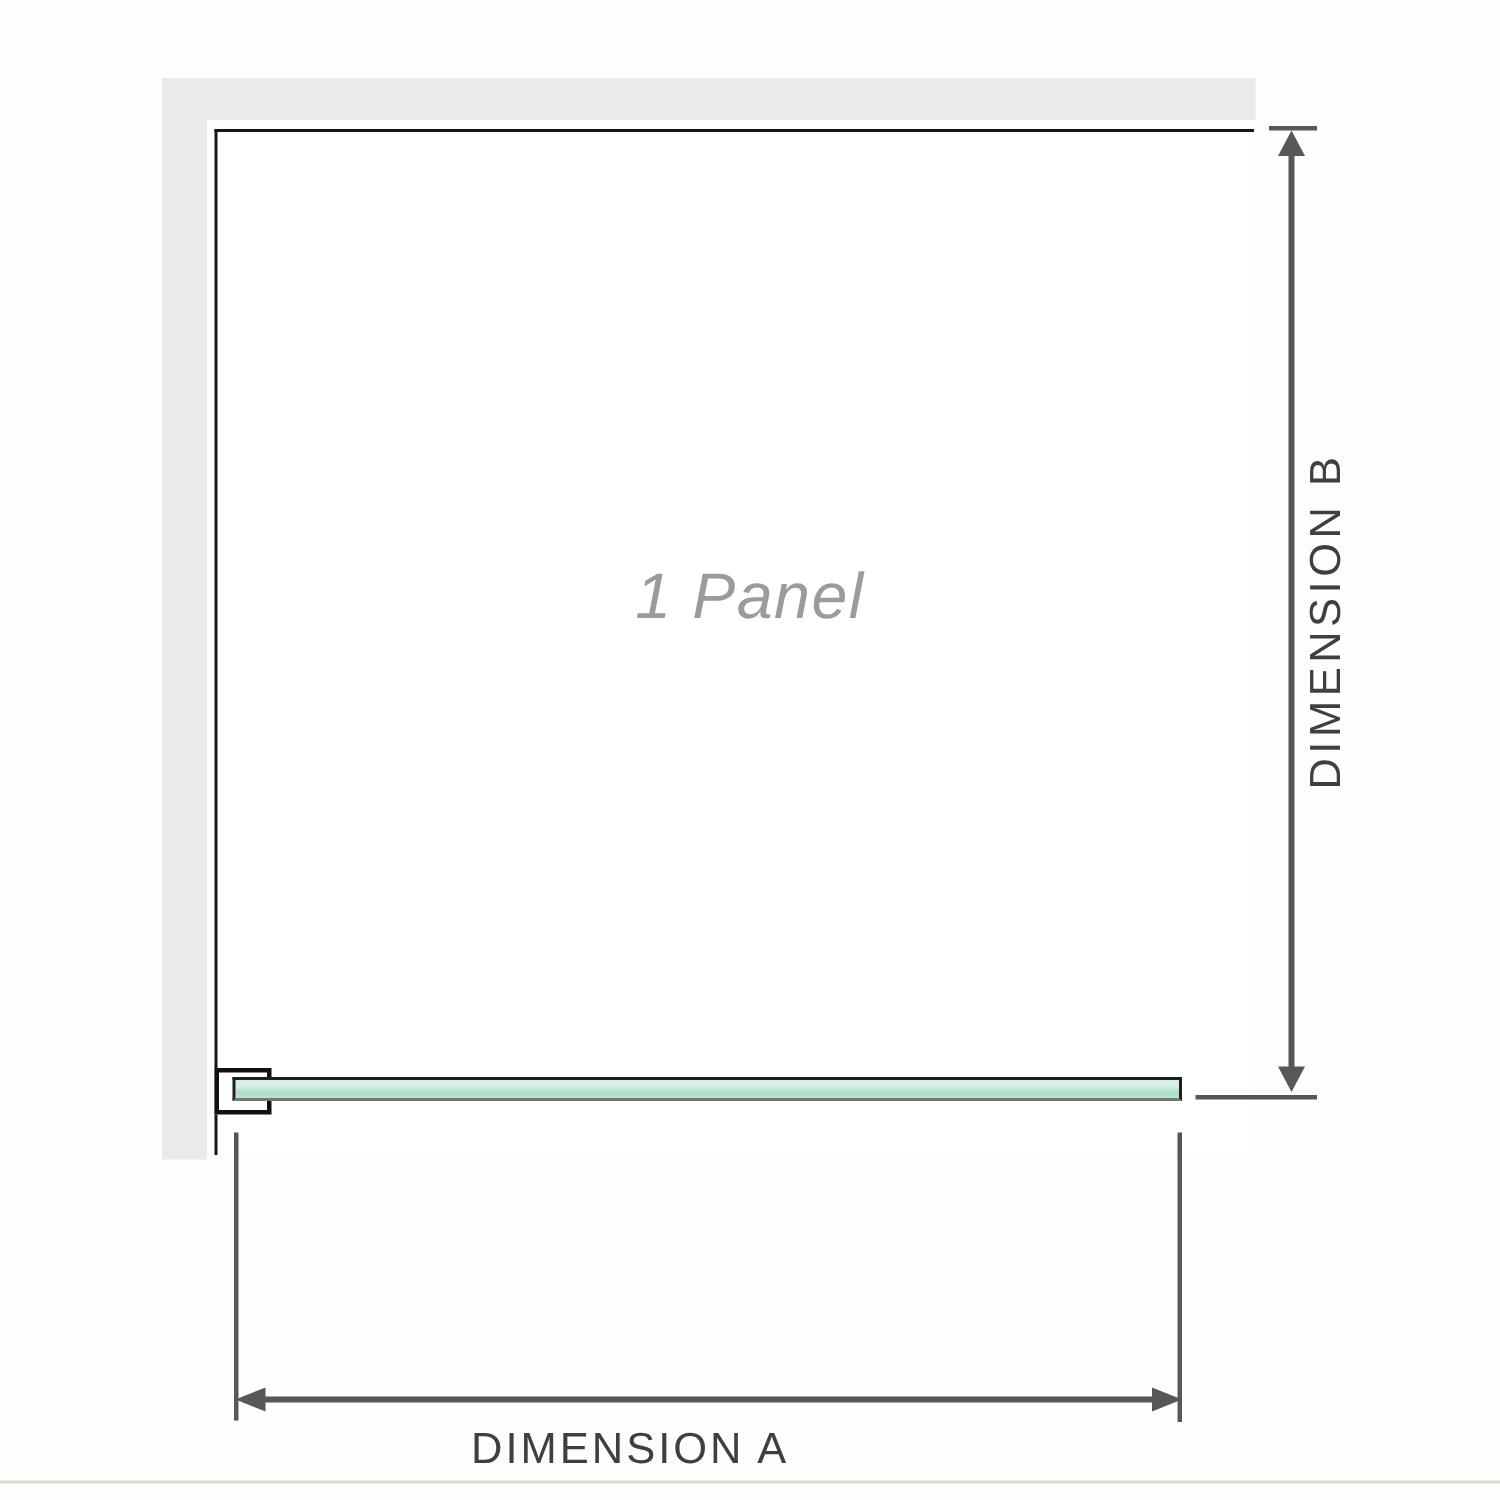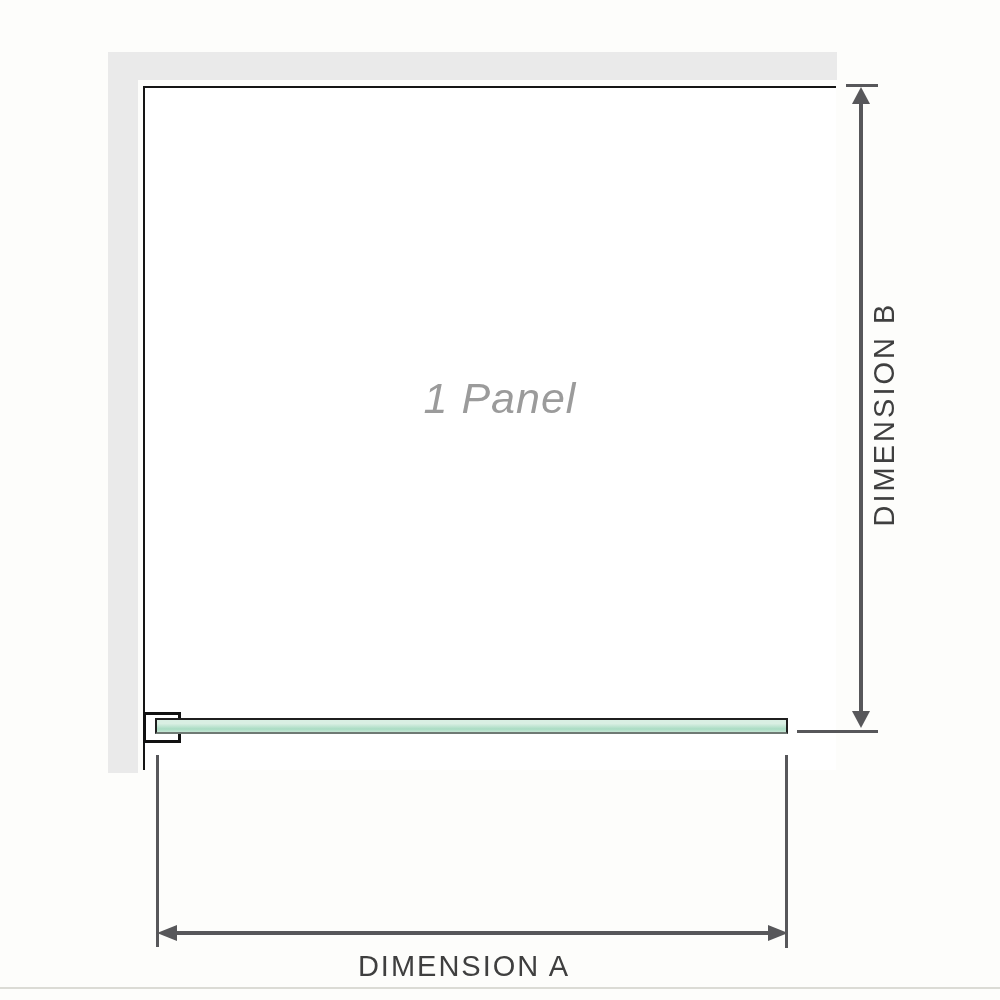--- a/index.html
+++ b/index.html
@@ -98,21 +98,21 @@
 
   .dim-label {
     font-size: 29px;
     font-weight: 300;
     letter-spacing: 3px;
     color: var(--dim-text);
     white-space: nowrap;
   }
   .dim-a-label-box {
     left: 314px; top: 948px; width: 300px; height: 36px;
-    display: flex; align-items: center; justify-content: center;
+    display: flex; align-items: center; 
   }
   .dim-b-label-box {
     left: 734px; top: 394px; width: 300px; height: 40px;
     display: flex; align-items: center; justify-content: center;
     transform: rotate(-90deg);
   }
 
   .bottom-edge {
     left: 0; top: 987px; width: 1000px; height: 2px;
     background: var(--edge-line);

